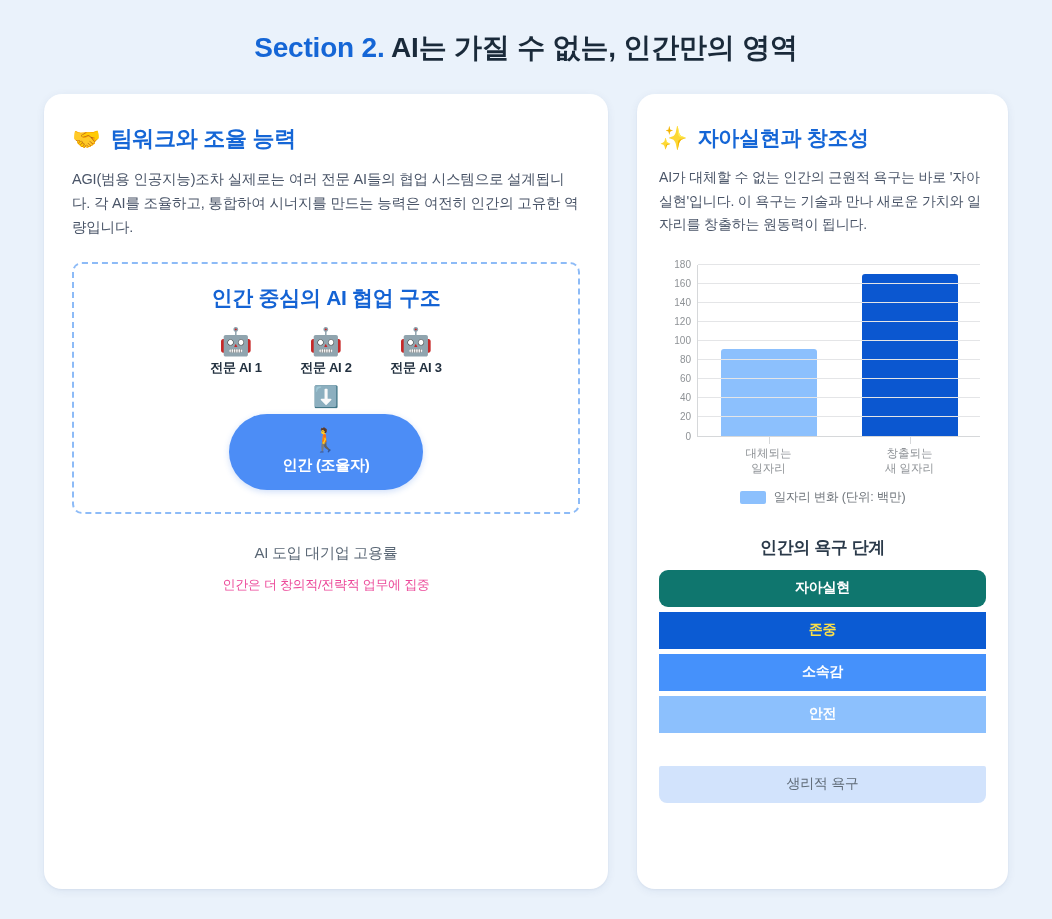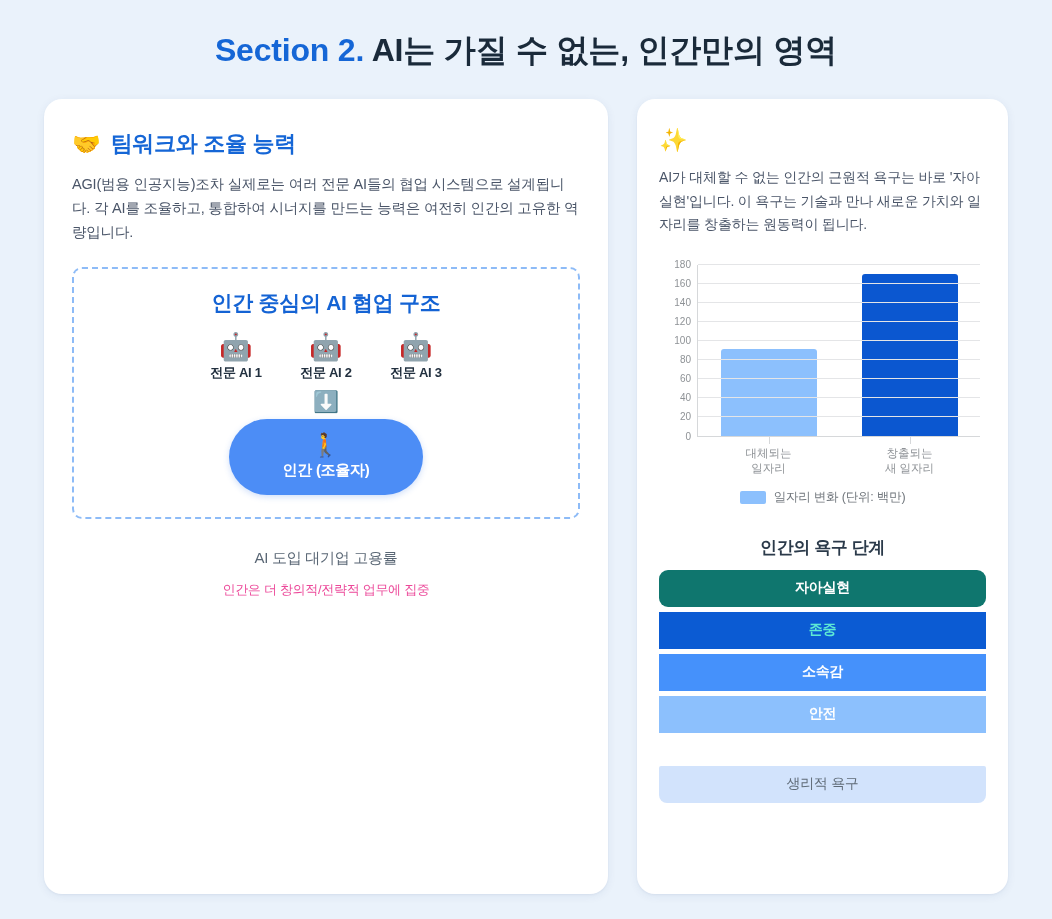--- a/index.html
+++ b/index.html
@@ -18,21 +18,21 @@
     width: 1052px;
     height: 919px;
     position: relative;
     box-sizing: border-box;
     padding: 0;
   }
 
   
   .page-title {
     text-align: center;
-    font-size: 32px;
+    font-size: 28px;
     font-weight: bold;
     color: #1a2a3a;
     padding-top: 30px;
     letter-spacing: -0.2px;
     line-height: 1.25;
   }
   .page-title .accent {
     color: #1566d6;
   }
 
@@ -351,20 +351,21 @@
         <div class="stat-label">AI 도입 대기업 고용률</div>
         <div class="stat-sub">인간은 더 창의적/전략적 업무에 집중</div>
       </div>
 
     </div>
 
     <div class="card card-right">
 
       <div class="card-head">
         <span class="emoji">✨</span>
+        <span class="head-title">자아실현과 창조성</span>
       </div>
 
       <p class="card-desc">AI가 대체할 수 없는 인간의 근원적 욕구는 바로 '자아실현'입니다. 이 욕구는 기술과 만나 새로운 가치와 일자리를 창출하는 원동력이 됩니다.</p>
 
       <div class="chart-block">
         <div class="chart">
           <div class="plot" id="plot">
             <div class="bars" id="bars">
                 <div class="bar-col">
                   <div class="bar" style="height: 51.1111%; background: rgb(140, 192, 253);"></div>
@@ -412,21 +413,21 @@
         <div class="legend">
           <span class="legend-swatch" id="legend-swatch" style="background: rgb(140, 192, 253);"></span>
           <span class="legend-label">일자리 변화 (단위: 백만)</span>
         </div>
       </div>
 
       <div class="needs">
         <div class="needs-title">인간의 욕구 단계</div>
         <div id="needs-rows">
             <div class="need-row r0" style="background: #0f766e; color: rgb(255, 255, 255); border-radius: 9px;">자아실현</div>
-            <div class="need-row r1" style="background: rgb(11, 91, 211); color: #5eead4;">존중</div>
+            <div class="need-row r1" style="background: rgb(11, 91, 211); color: #fde047;">존중</div>
             <div class="need-row r2" style="background: rgb(69, 145, 251); color: rgb(255, 255, 255);">소속감</div>
             <div class="need-row r3" style="background: rgb(140, 192, 253); color: rgb(255, 255, 255);">안전</div>
             <div class="need-row r4" style="background: rgb(210, 227, 252); color: rgb(95, 107, 119);">생리적 욕구</div>
           </div>
       </div>
 
     </div>
 
   </div>
 </div>

